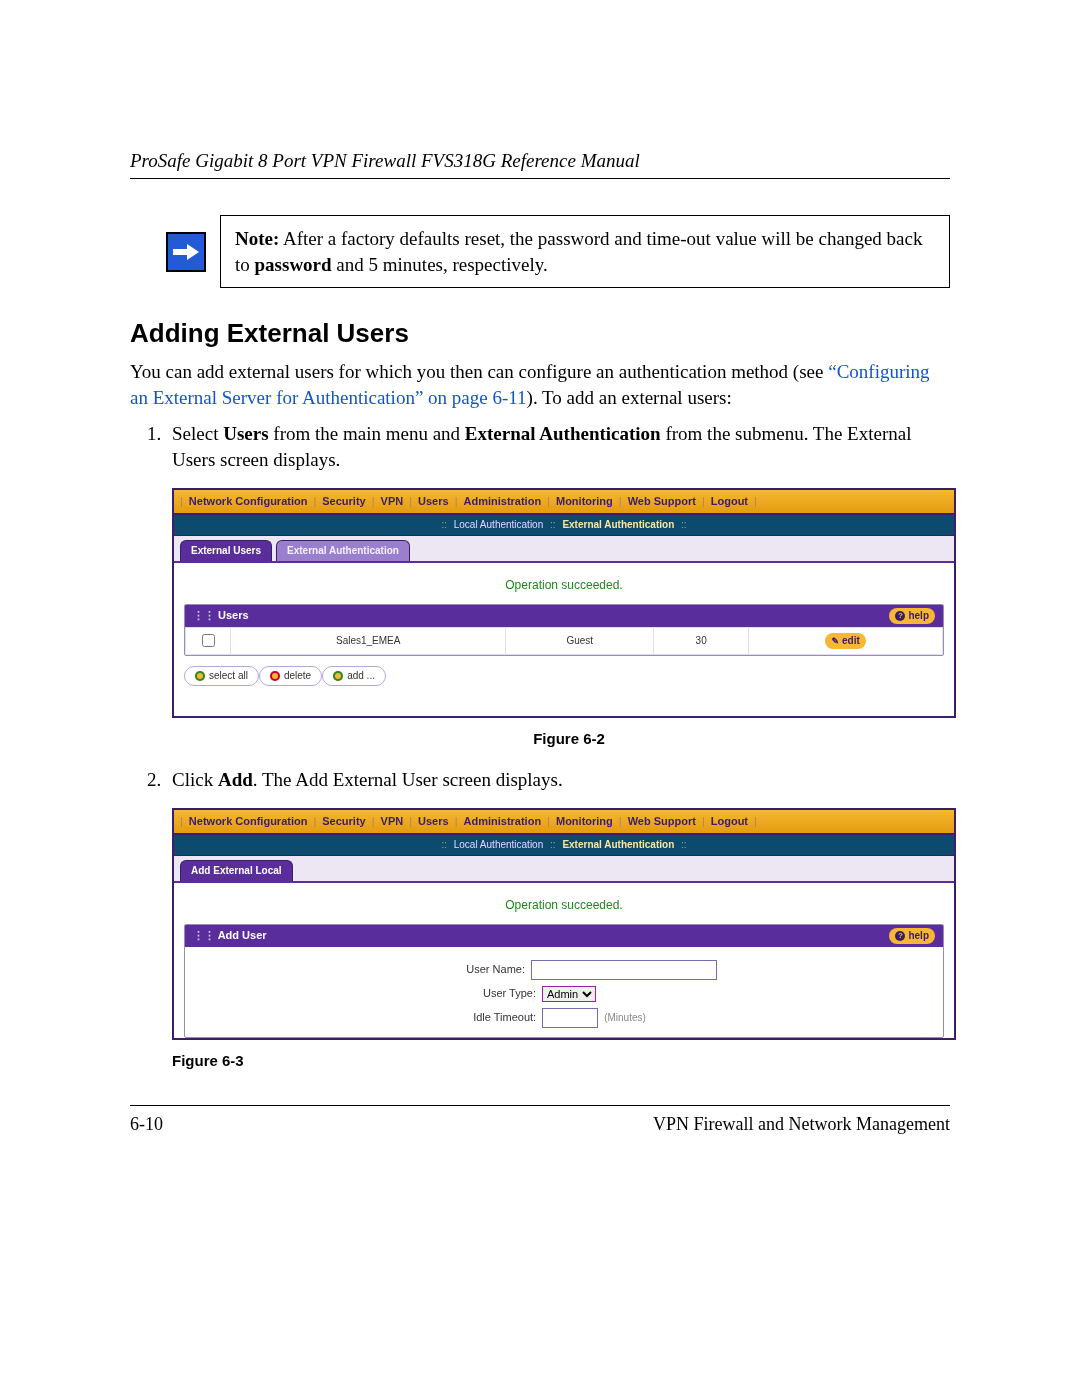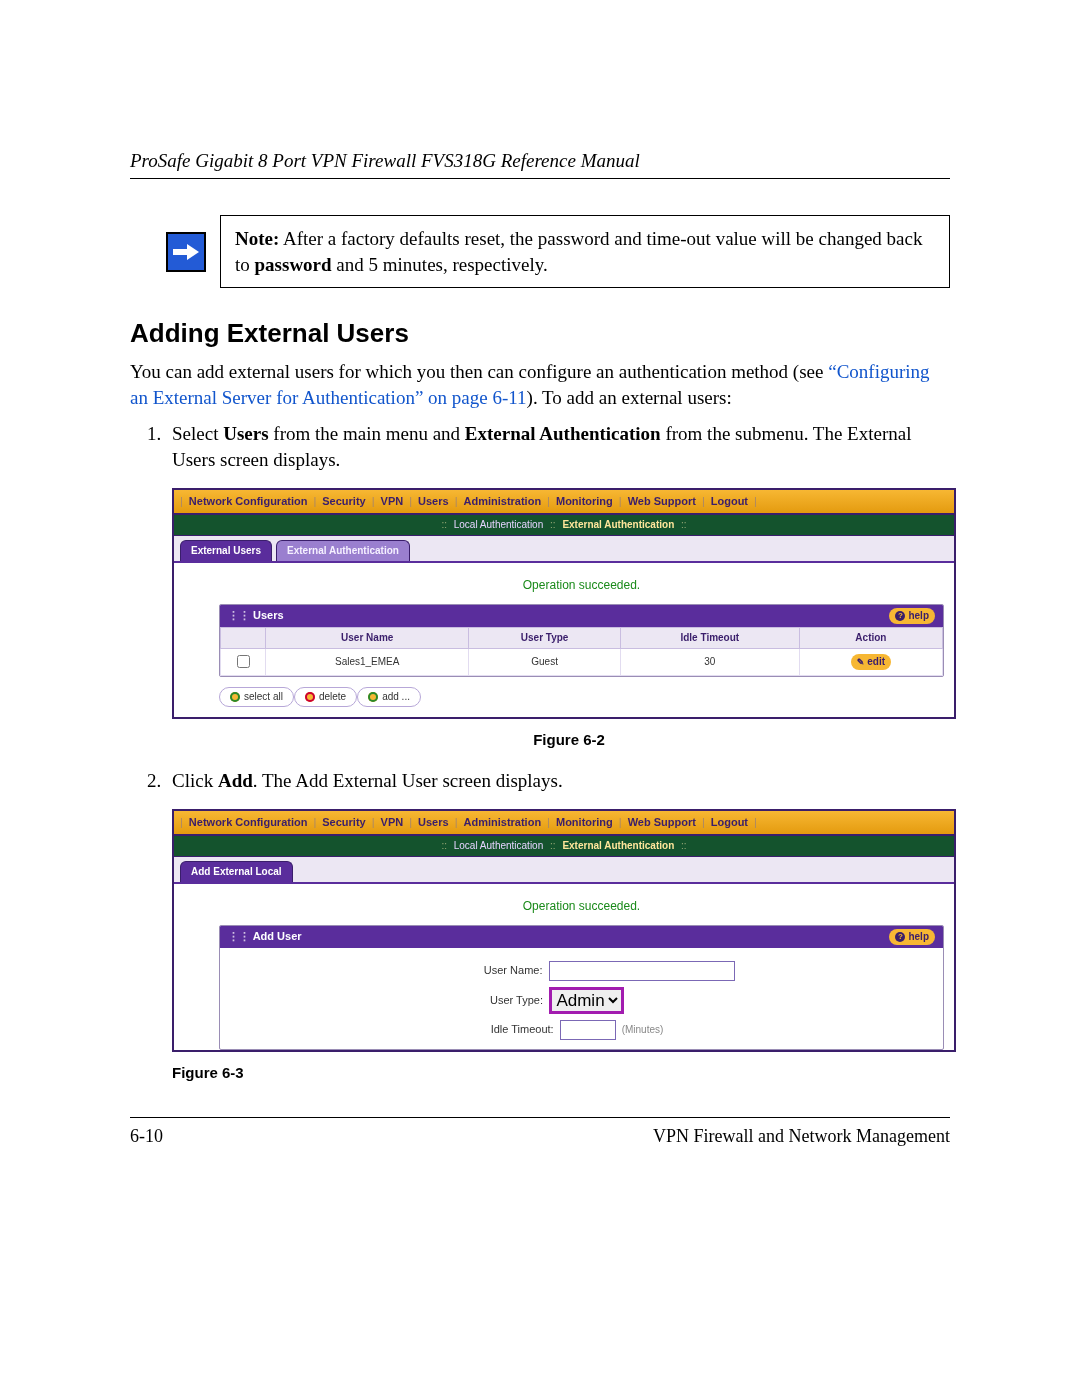--- a/index.html
+++ b/index.html
@@ -94,21 +94,21 @@
     font-weight: bold;
     display: flex;
     gap: 6px;
     align-items: center;
     font-size: 11px;
     white-space: nowrap;
   }
   .ui-mainmenu .sep { color: #a86; font-weight: normal; }
   .ui-mainmenu .active { color: #3a1e6b; text-decoration: none; }
   .ui-submenu {
-    background: #14532d;
+    background: #0c4a6e;
     color: #e5d4ff;
     text-align: center;
     padding: 3px 0;
     font-size: 10px;
     border-bottom: 1px solid #3a1e6b;
   }
   .ui-submenu .smsep { color: #9a7; margin: 0 4px; }
   .ui-submenu .active { color: #ffe69b; font-weight: bold; }
   .ui-tabs {
     background: #ece7f3;
@@ -122,21 +122,21 @@
     color: #fff;
     font-weight: bold;
     font-size: 10px;
     padding: 3px 10px;
     border: 1px solid #3a1e6b;
     border-bottom: none;
     border-top-left-radius: 6px;
     border-top-right-radius: 6px;
   }
   .ui-tab.inactive { background: #9a7fcf; color: #f5f0ff; }
-  .ui-content { padding: 8px 10px 8px 10px; margin-left: 35px; }
+  .ui-content { padding: 8px 10px 28px 10px; }
   .op-status {
     text-align: center;
     color: #1a8a1a;
     font-size: 12px;
     padding: 6px 0 10px 0;
   }
   .panel {
     border: 1px solid #9a8db5;
     border-radius: 2px;
     overflow: hidden;
@@ -235,23 +235,22 @@
   }
   .form-row label { width: 180px; text-align: right; color:#333; }
   .form-row input[type=text] {
     border: 1px solid #7b68b5;
     height: 16px;
     width: 180px;
     font-size: 11px;
   }
   .form-row input.short { width: 50px; }
   .form-row select {
-    border: 3px solid #a21caf;
-    font-size: 17px;
-    text-align: center;
+    border: 1px solid #a21caf;
+    font-size: 11px;
   }
   .hint { color:#888; font-size:10px; }
   .action-bar {
     background: #ece7f3;
     border-top: 1px solid #c9bde0;
     text-align: center;
     padding: 6px 0;
     display:flex;
     justify-content:center;
     gap: 22px;
@@ -349,27 +348,20 @@
             <div class="op-status">Operation succeeded.</div>
             <div class="panel">
               <div class="panel-header">
                 <span>
                   <span style="opacity:.7">⋮⋮ </span><span>Users</span>
                 </span>
                 <span class="help-pill">help</span>
               </div>
               <table class="users">
                 <tbody>
-                    <tr>
-                  <th class="cbcell"></th>
-                  <th>User Name</th>
-                  <th>User Type</th>
-                  <th>Idle Timeout</th>
-                  <th>Action</th>
-                </tr>
                 <tr>
                   <td class="cbcell"><input type="checkbox" style=""></td>
                   <td>Sales1_EMEA</td>
                   <td>Guest</td>
                   <td>30</td>
                   <td><span class="edit-btn">edit</span></td>
                 </tr>
               </tbody>
                 </table>
             </div>

